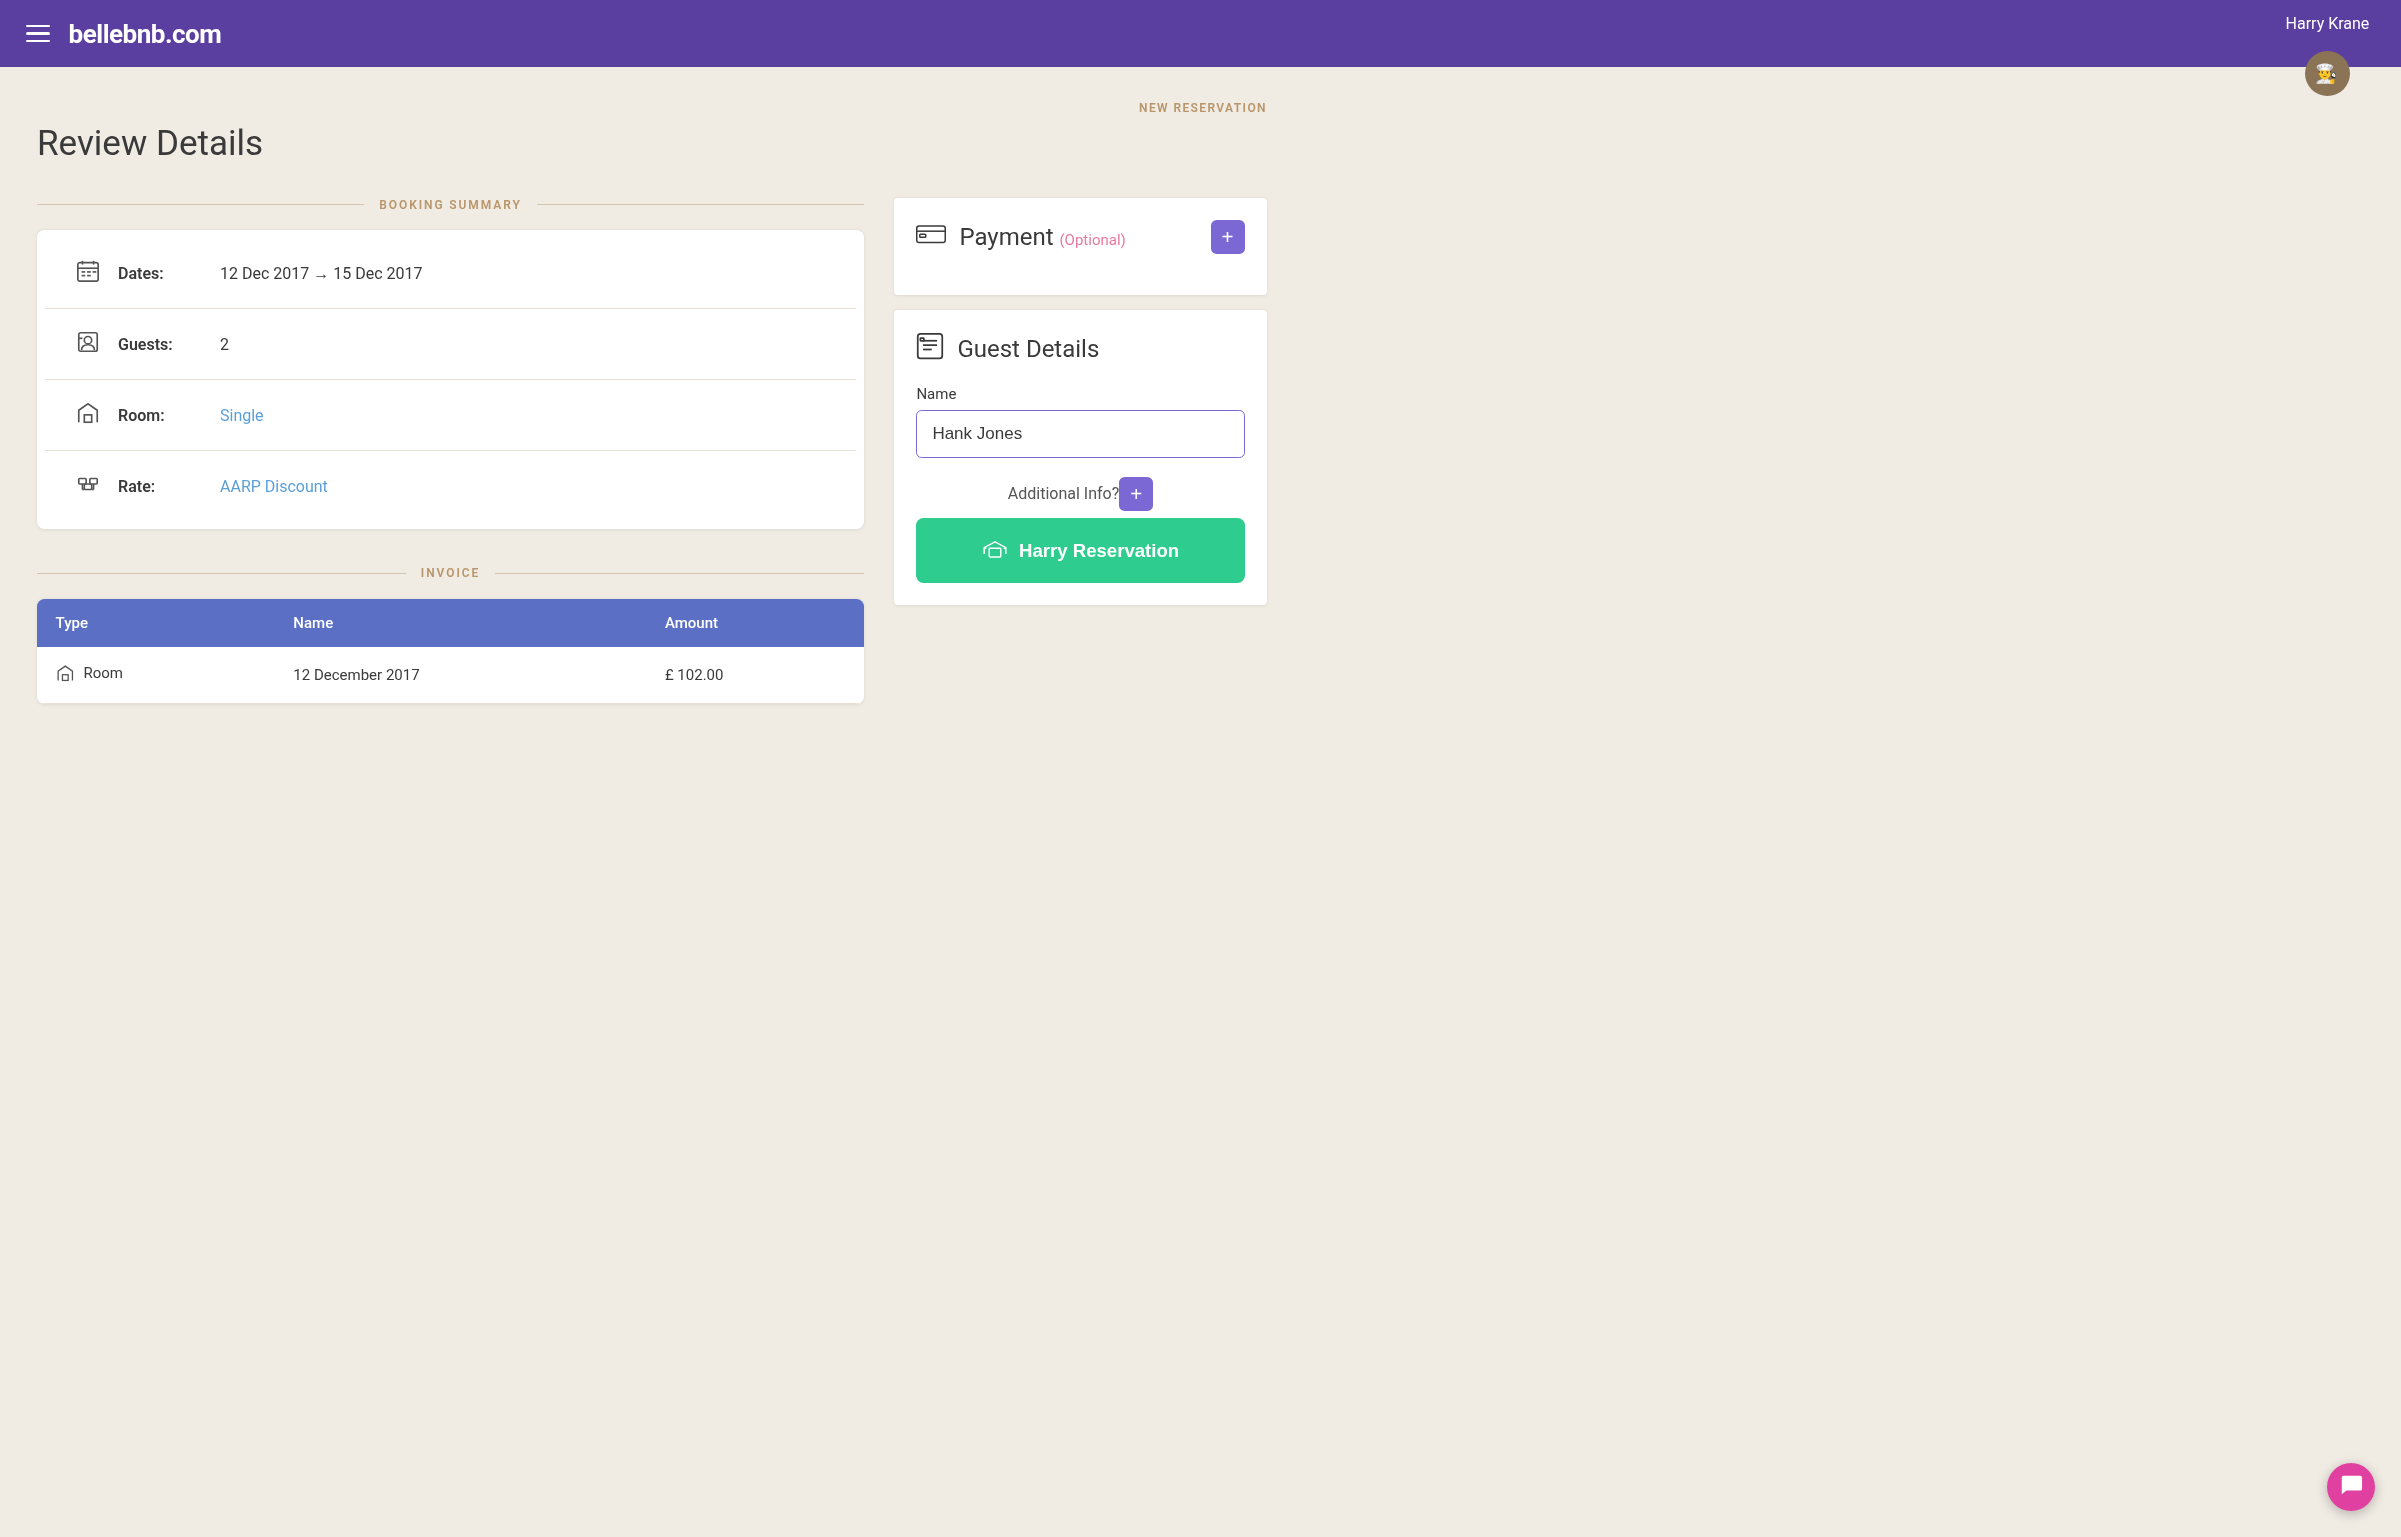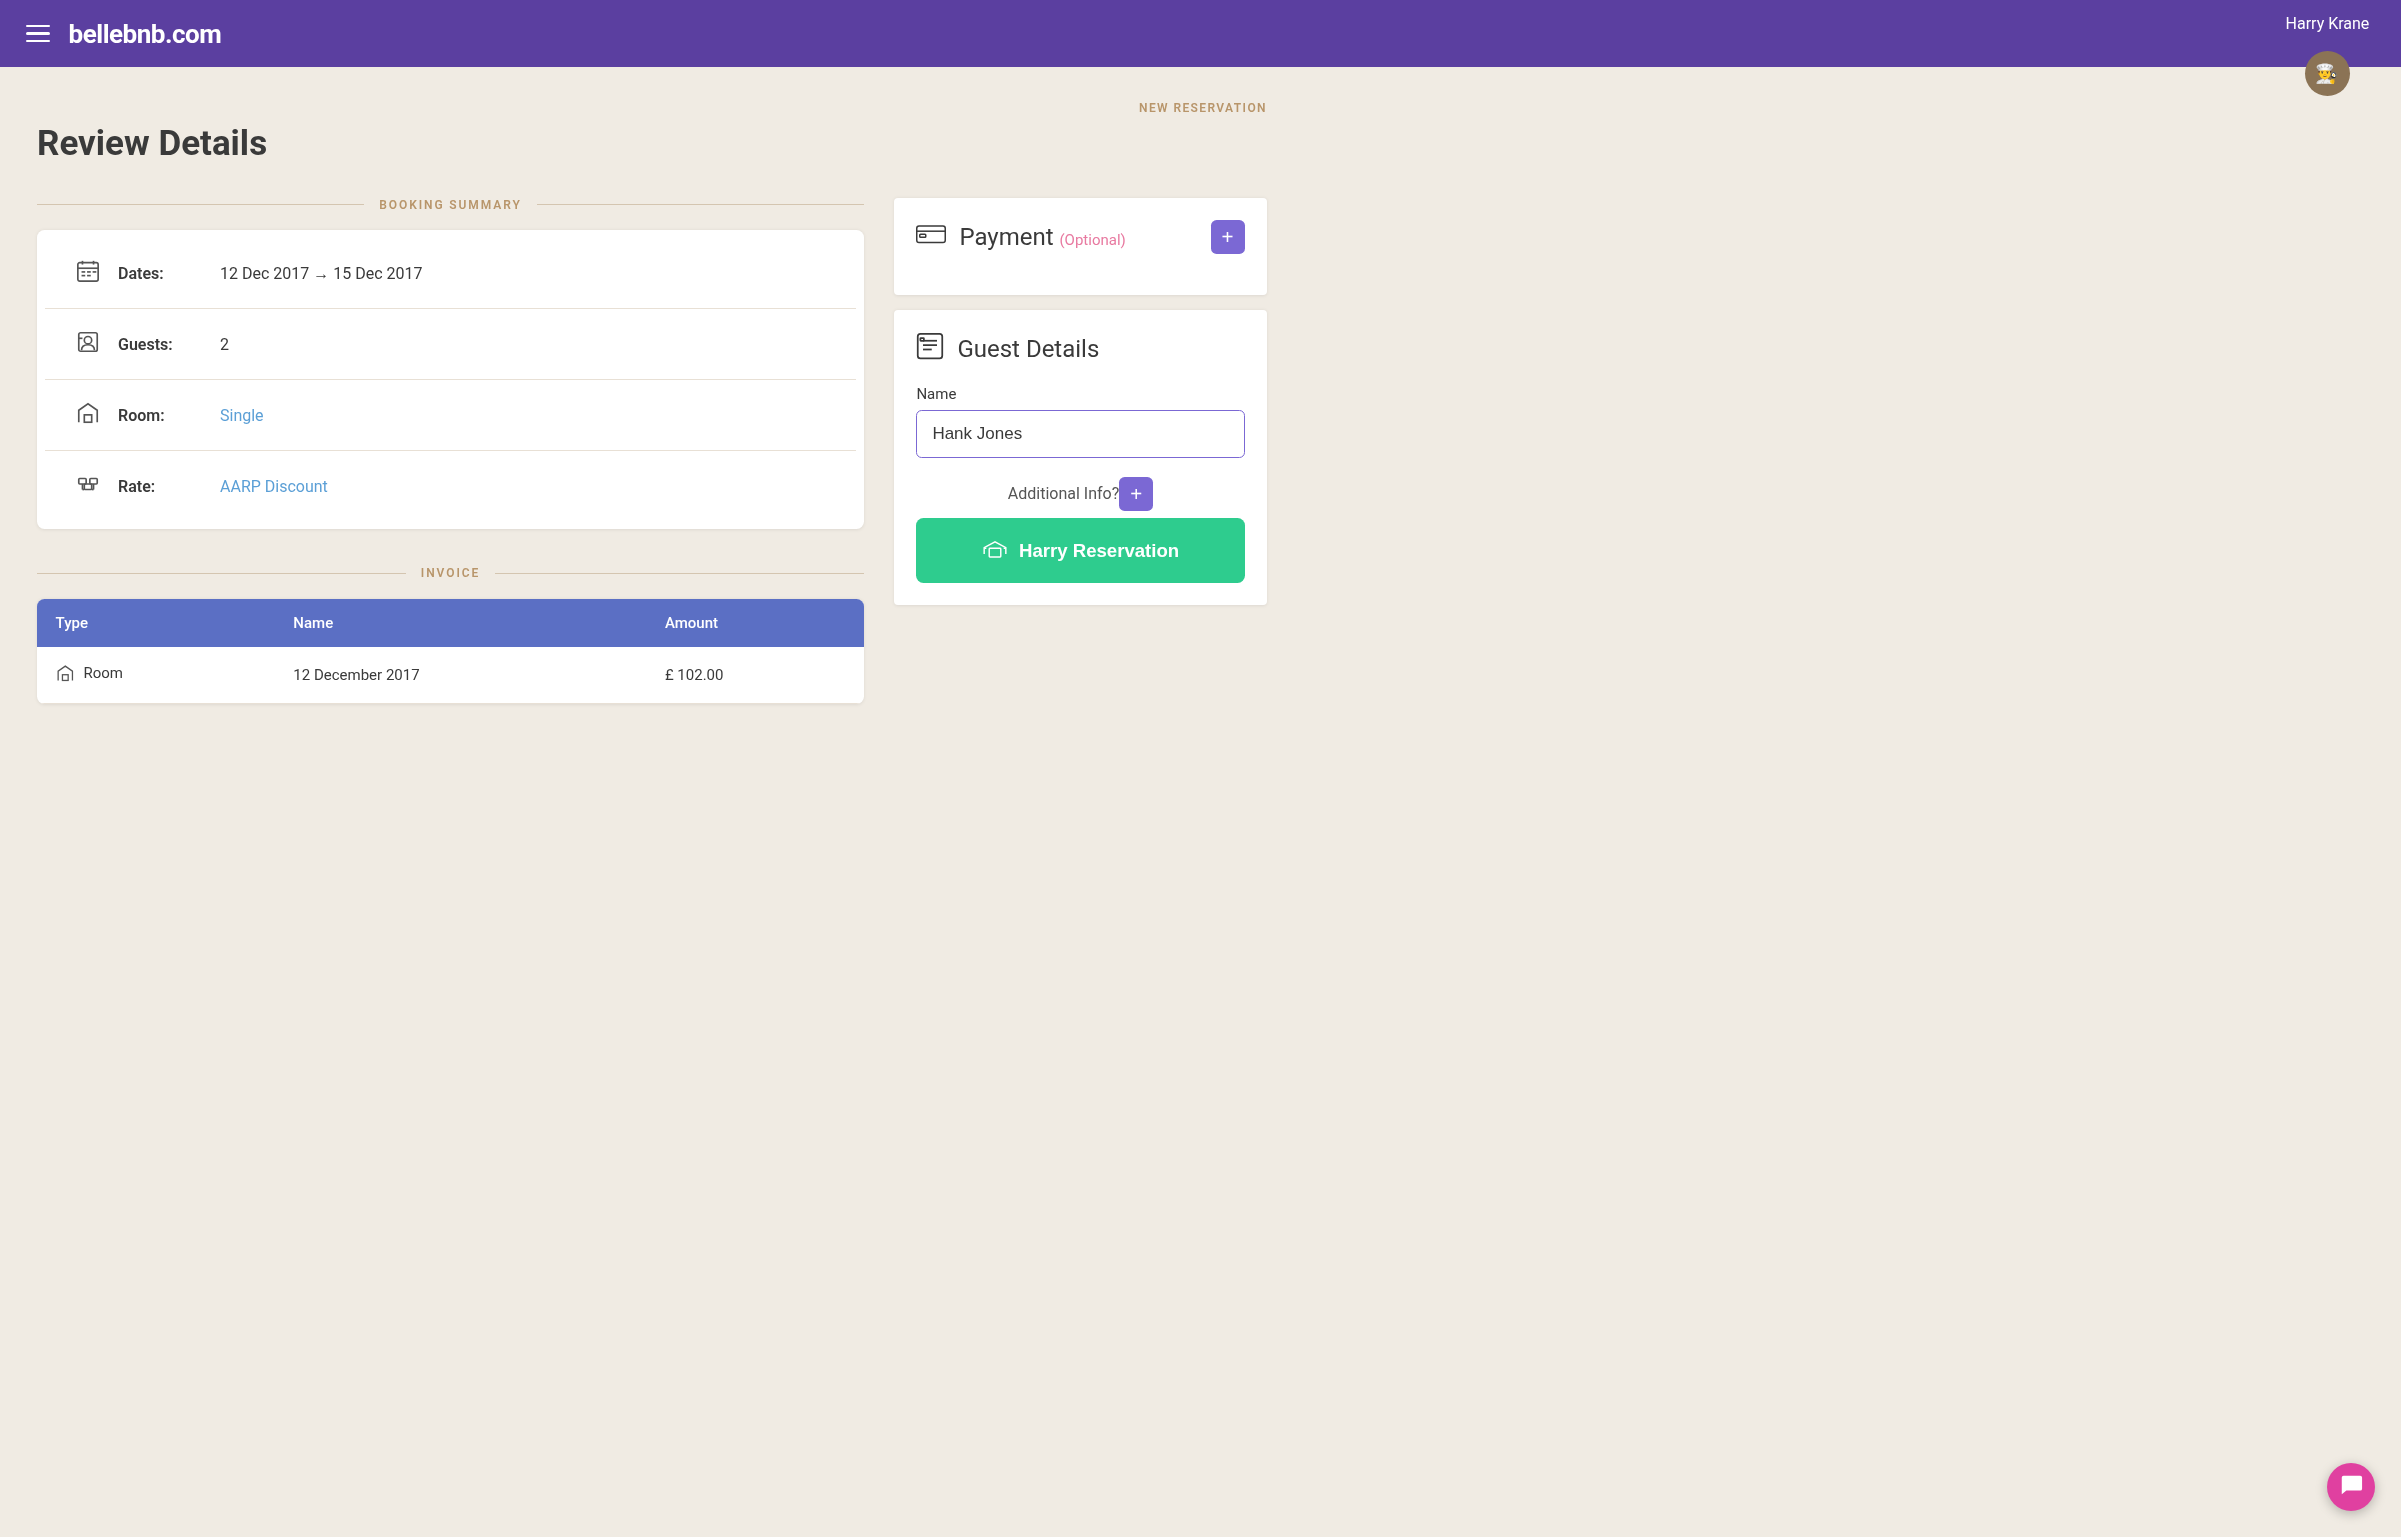--- a/index.html
+++ b/index.html
@@ -95,21 +95,21 @@
       font-weight: 600;
       letter-spacing: 1.4px;
       text-transform: uppercase;
       margin-bottom: 7.5px;
       text-align: right;
     }
 
     .page-title {
       color: #3a3a3a;
       font-size: 35px;
-      font-weight: 700;
+      font-weight: 400;
       margin-bottom: 34px;
     }
 
     
     .content-layout {
       display: flex;
       gap: 30px;
       align-items: flex-start;
     }
 

